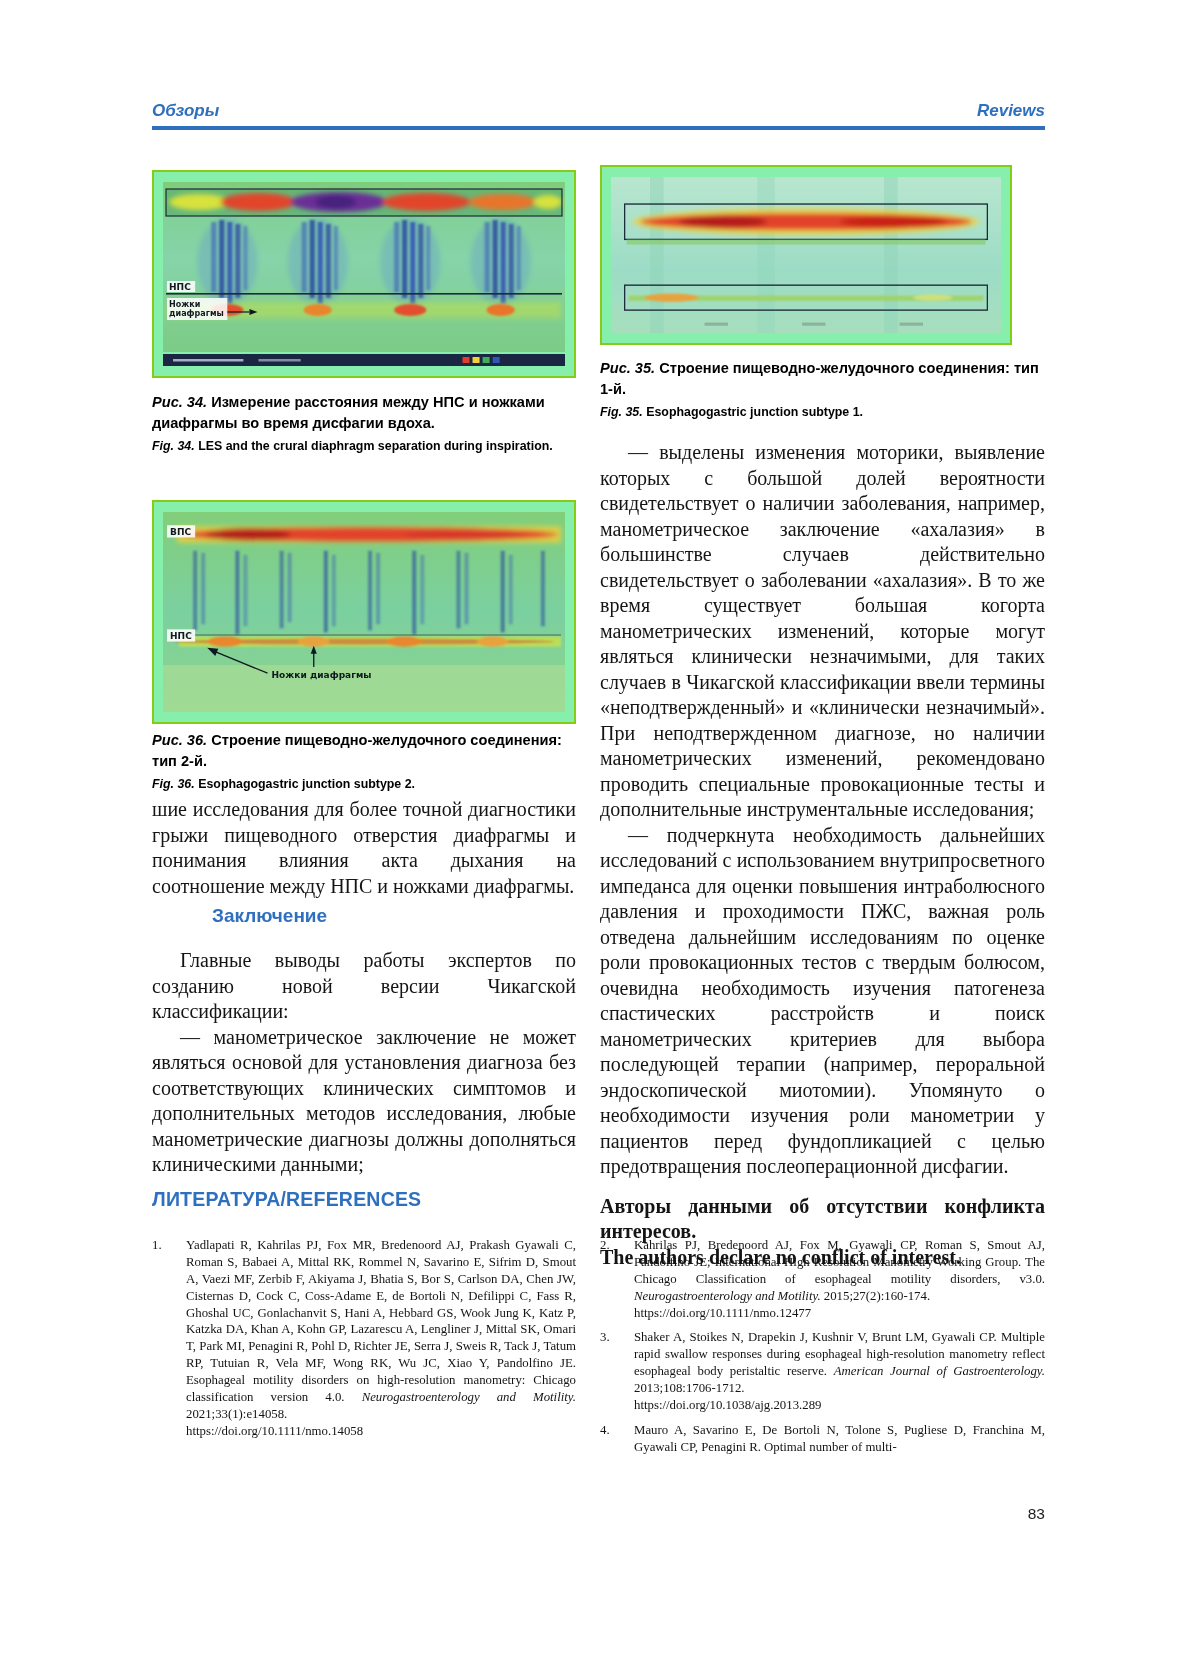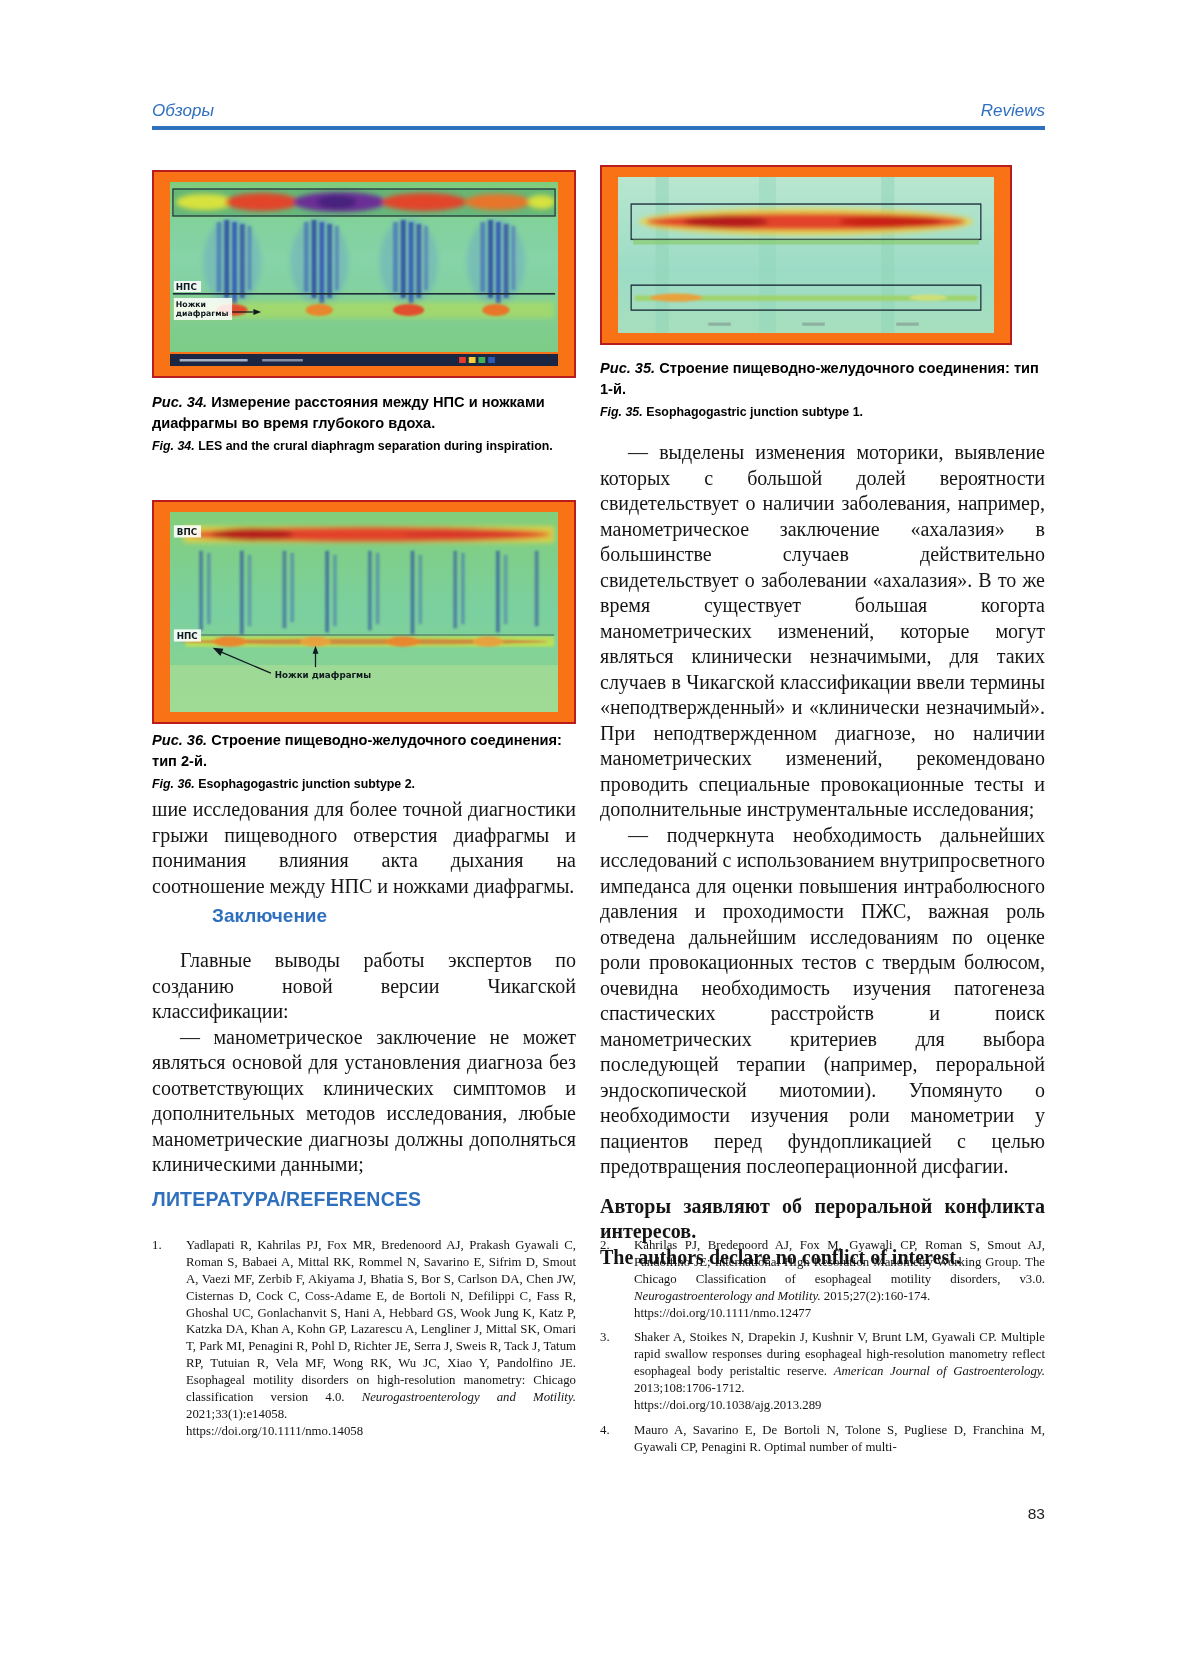--- a/index.html
+++ b/index.html
@@ -1,26 +1,26 @@
 <!DOCTYPE html>
 <html><head>
 <meta charset="utf-8">
 <style>
   html,body{margin:0;padding:0;background:#ffffff;}
   .page{position:relative;width:1200px;height:1667px;background:#fff;overflow:hidden;
         font-family:"Liberation Serif",serif;color:#141414;}
   
   .run-head{position:absolute;top:101px;font-family:"Liberation Sans",sans-serif;
-            font-style:italic;font-size:17px;color:#2e6fbe;}
+            font-style:italic;font-size:17px;color:#2e6fbe;font-weight:bold;}
   .run-head.left{left:152px;}
   .run-head.right{right:155px;}
   .head-rule{position:absolute;left:152px;top:126px;width:893px;height:4px;background:#2e6fbe;}
   
-  .figbox{position:absolute;background:#f97316;border:2px solid #b91c1c;box-sizing:border-box;
-          padding:10px 16px;}
+  .figbox{position:absolute;background:#86efac;border:2px solid #84cc16;box-sizing:border-box;
+          padding:10px 9px;}
   .figbox svg{width:100%;height:100%;display:block;}
   
   .cap{position:absolute;font-family:"Liberation Sans",sans-serif;color:#000;}
   .cap p{margin:0;}
   .cap .ru{font-size:14.6px;font-weight:bold;line-height:1.42;margin-bottom:5px;text-align:left;}
   .cap .en{font-size:12.4px;font-weight:bold;line-height:1.35;text-align:left;}
   .cap .lbl{font-style:italic;}
   
   .bodycol{position:absolute;font-size:20px;line-height:25.5px;text-align:justify;}
   .bodycol p{margin:0;}
@@ -130,21 +130,21 @@
       <rect x="0" y="172" width="400" height="12" fill="#1b2742"></rect>
       <rect x="10" y="177" width="70" height="2.5" fill="#c8d2e4" opacity="0.8"></rect>
       <rect x="95" y="177" width="42" height="2.5" fill="#c8d2e4" opacity="0.6"></rect>
       <rect x="298" y="175" width="7" height="6" fill="#e23c2c"></rect>
         <rect x="308" y="175" width="7" height="6" fill="#f2d23a"></rect>
         <rect x="318" y="175" width="7" height="6" fill="#3fae58"></rect>
         <rect x="328" y="175" width="7" height="6" fill="#2f58b4"></rect>
     </svg>
   </div>
   <div class="cap" style="left:152px;top:392px;width:430px;">
-    <p class="ru"><span class="lbl">Рис. 34.</span> <span>Измерение расстояния между НПС и ножками диафрагмы во время глубокого вдоха.</span></p>
+    <p class="ru"><span class="lbl">Рис. 34.</span> <span>Измерение расстояния между НПС и ножками диафрагмы во время дисфагии вдоха.</span></p>
     <p class="en"><span class="lbl">Fig. 34.</span> <span>LES and the crural diaphragm separation during inspiration.</span></p>
   </div>
 
   <div class="figbox" style="left:600px;top:165px;width:412px;height:180px;">
     <svg viewBox="0 0 400 150" preserveAspectRatio="none">
       <defs>
         <linearGradient id="g35" x1="0" y1="0" x2="0" y2="1">
           <stop offset="0" stop-color="#b9e6cf"></stop>
             <stop offset="0.6" stop-color="#9cdcc6"></stop>
             <stop offset="1" stop-color="#a7dfbd"></stop>
@@ -248,21 +248,21 @@
   <div class="sect-head" style="left:182px;top:905px;">Заключение</div>
 
   <div class="bodycol" style="left:152px;top:948px;width:424px;">
     <p class="ind">Главные выводы работы экспертов по созданию новой версии Чикагской классификации:</p>
     <p class="ind">— манометрическое заключение не может являться основой для установления диагноза без соответствующих клинических симптомов и дополнительных методов исследования, любые манометрические диагнозы должны дополняться клиническими данными;</p>
   </div>
 
   <div class="bodycol" style="left:600px;top:440px;width:445px;">
     <p class="ind">— выделены изменения моторики, выявление которых с большой долей вероятности свидетельствует о наличии заболевания, например, манометрическое заключение «ахалазия» в большинстве случаев действительно свидетельствует о заболевании «ахалазия». В то же время существует большая когорта манометрических изменений, которые могут являться клинически незначимыми, для таких случаев в Чикагской классификации ввели термины «неподтвержденный» и «клинически незначимый». При неподтвержденном диагнозе, но наличии манометрических изменений, рекомендовано проводить специальные провокационные тесты и дополнительные инструментальные исследования;</p>
     <p class="ind">— подчеркнута необходимость дальнейших исследований с использованием внутрипросветного импеданса для оценки повышения интраболюсного давления и проходимости ПЖС, важная роль отведена дальнейшим исследованиям по оценке роли провокационных тестов с твердым болюсом, очевидна необходимость изучения патогенеза спастических расстройств и поиск манометрических критериев для выбора последующей терапии (например, пероральной эндоскопической миотомии). Упомянуто о необходимости изучения роли манометрии у пациентов перед фундопликацией с целью предотвращения послеоперационной дисфагии.</p>
-    <p class="conflict sp-top">Авторы заявляют об пероральной конфликта интересов.</p>
+    <p class="conflict sp-top">Авторы данными об отсутствии конфликта интересов.</p>
     <p class="conflict">The authors declare no conflict of interest.</p>
   </div>
 
   <div class="lit-head">ЛИТЕРАТУРА/REFERENCES</div>
 
   <div class="refs" style="left:152px;top:1237px;width:424px;">
     <div class="ref">
       <span class="ref-num">1.</span>
       <div class="ref-body"><span>Yadlapati R, Kahrilas PJ, Fox MR, Bredenoord AJ, Prakash Gyawali C, Roman S, Babaei A, Mittal RK, Rommel N, Savarino E, Sifrim D, Smout A, Vaezi MF, Zerbib F, Akiyama J, Bhatia S, Bor S, Carlson DA, Chen JW, Cisternas D, Cock C, Coss-Adame E, de Bortoli N, Defilippi C, Fass R, Ghoshal UC, Gonlachanvit S, Hani A, Hebbard GS, Wook Jung K, Katz P, Katzka DA, Khan A, Kohn GP, Lazarescu A, Lengliner J, Mittal SK, Omari T, Park MI, Penagini R, Pohl D, Richter JE, Serra J, Sweis R, Tack J, Tatum RP, Tutuian R, Vela MF, Wong RK, Wu JC, Xiao Y, Pandolfino JE. Esophageal motility disorders on high-resolution manometry: Chicago classification version 4.0. </span><span class="it">Neurogastroenterology and Motility.</span><span> 2021;33(1):e14058.</span><a class="ref-url" href="#">https://doi.org/10.1111/nmo.14058</a></div>
     </div>

